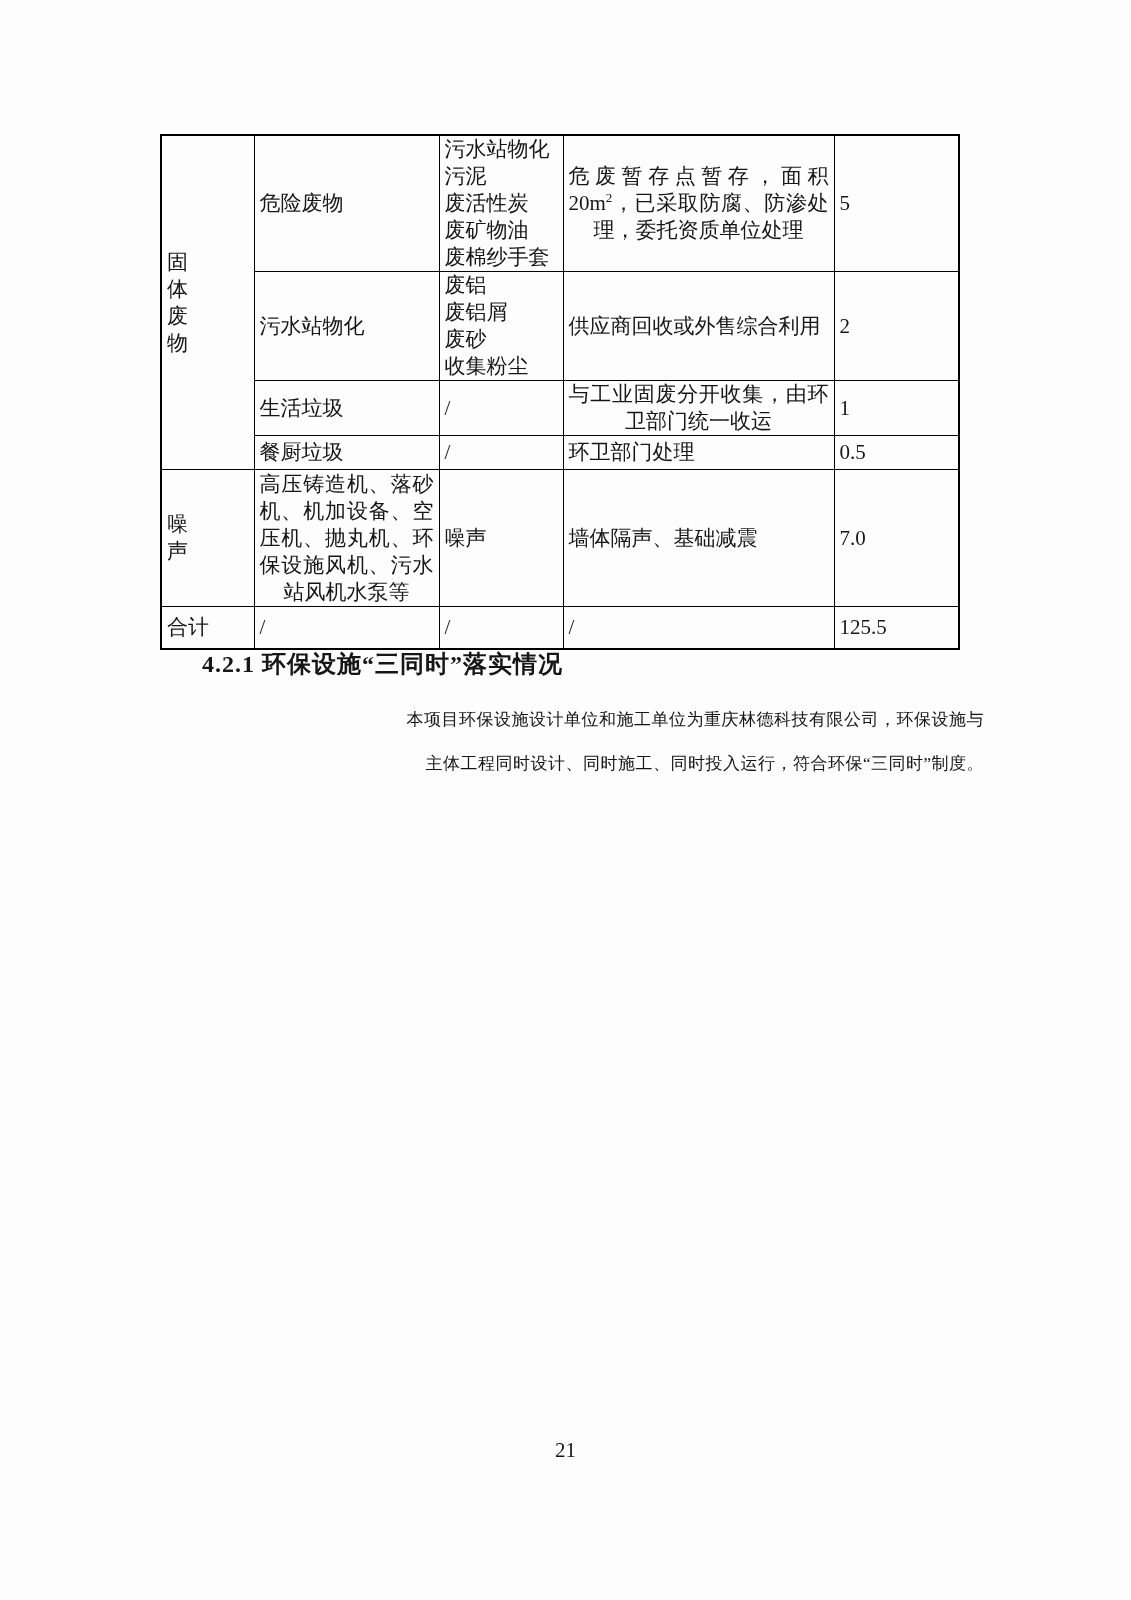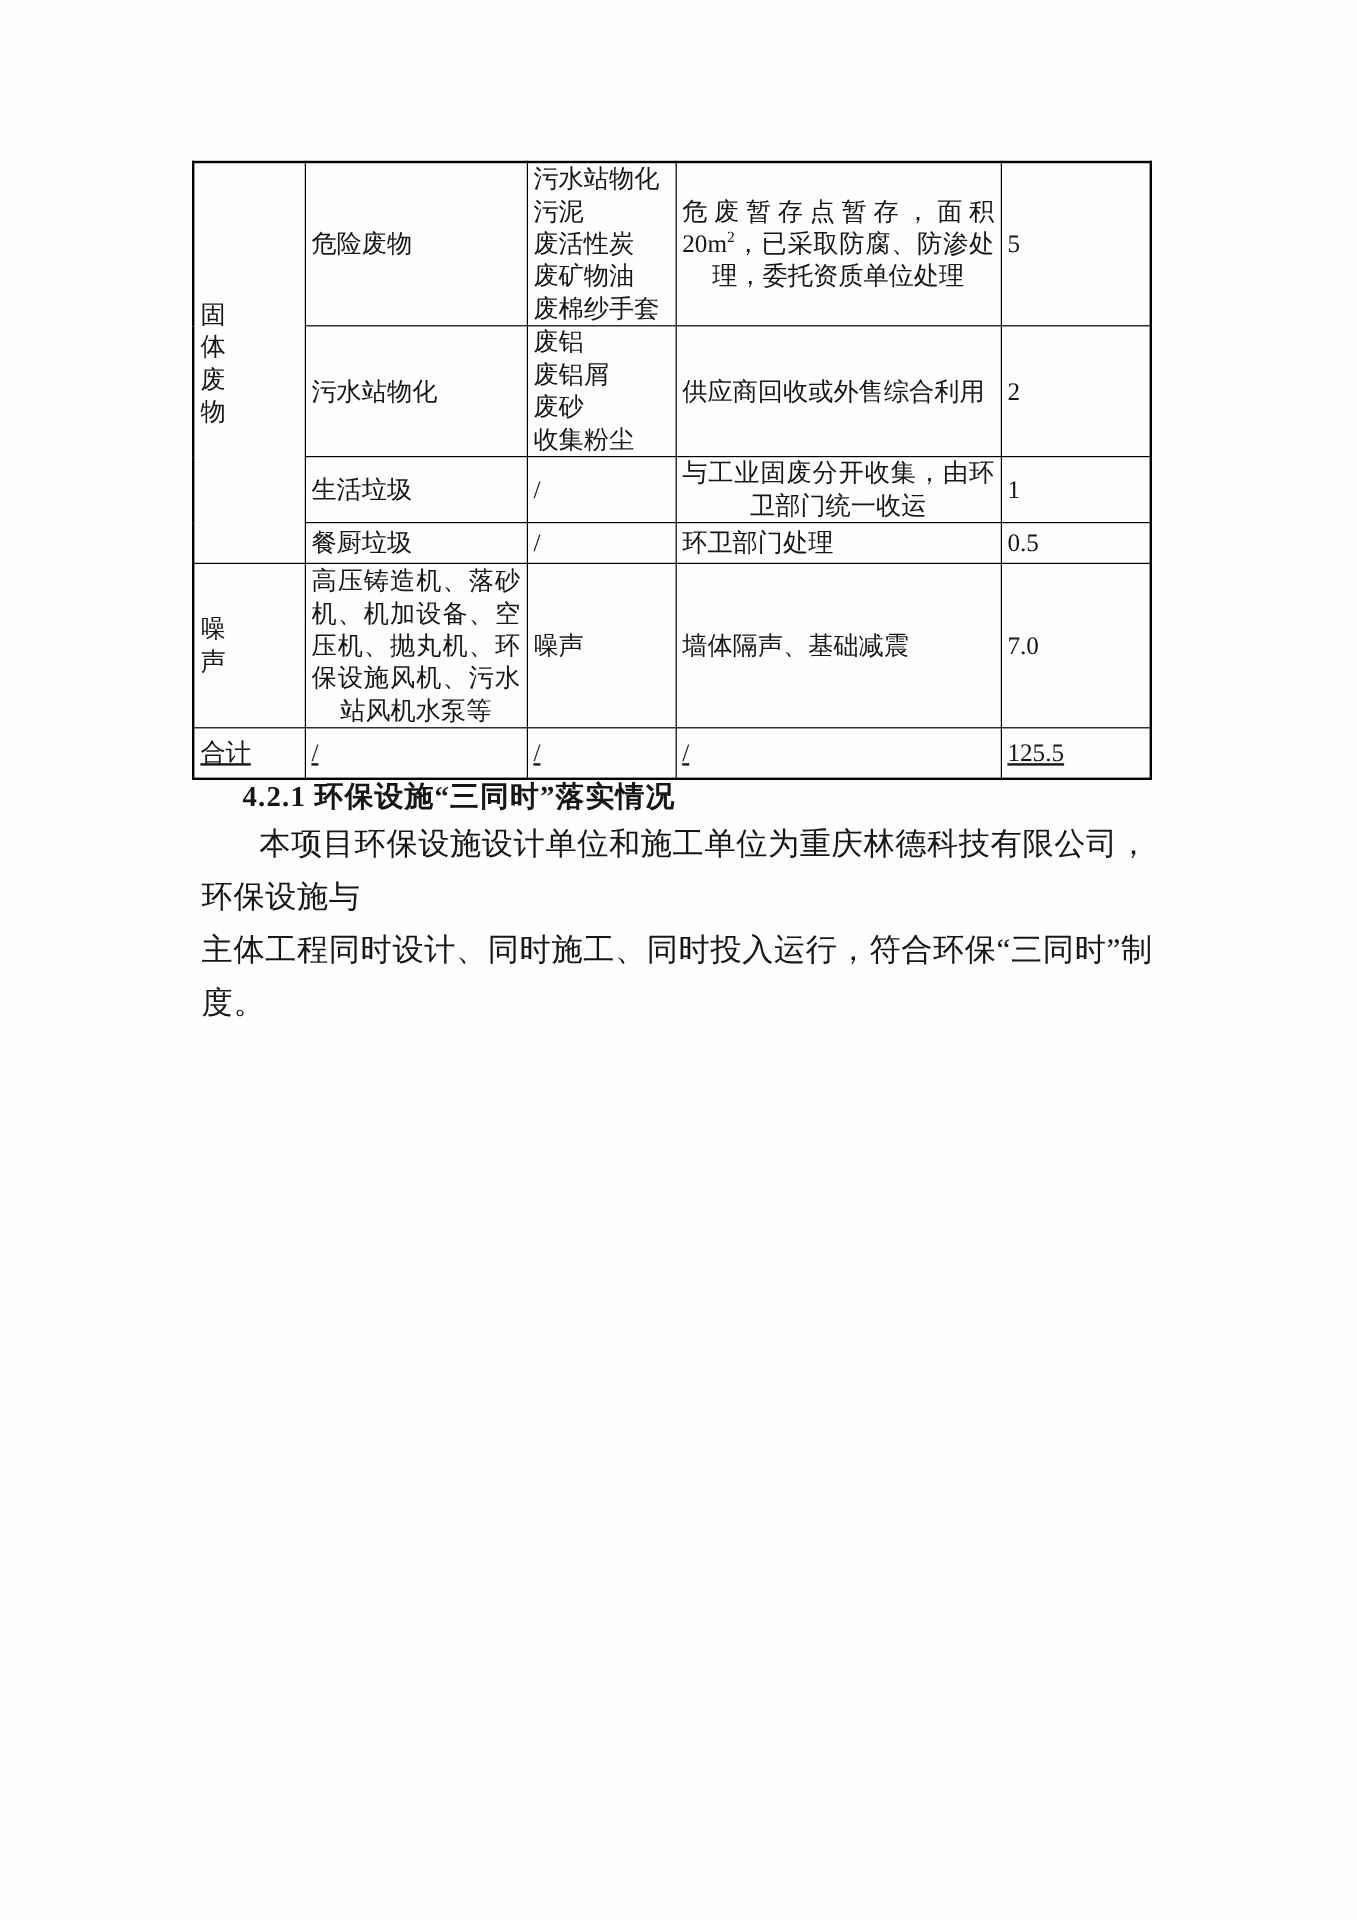--- a/index.html
+++ b/index.html
@@ -30,21 +30,21 @@
     font-size: 21px;
     line-height: 27px;
     padding: 0 5px;
     overflow: hidden;
   }
   tr.r1 { height: 136px; }
   tr.r2 { height: 109px; }
   tr.r3 { height: 53px; }
   tr.r4 { height: 34px; }
   tr.r5 { height: 137px; }
-  tr.r6 { height: 42px; text-decoration: underline; }
+  tr.r6 { height: 42px; }
 
   .v-label { white-space: pre-line; line-height: 33px; font-size: 22px; }
   .lines   { white-space: pre-line; }
   .jc      { text-align: justify; text-align-last: center; padding: 0 8px; font-family: Liberation Serif, serif; }
   .report-table sup { font-size: 13px; line-height: 0; vertical-align: super; }
 
   
   .section-heading {
     position: absolute;
     left: 202px;
@@ -53,26 +53,26 @@
     font-size: 24px;
     font-weight: 700;
     letter-spacing: 1px;
     white-space: nowrap;
   }
   .body-paragraph {
     position: absolute;
     left: 168px;
     top: 682px;
     width: 800px;
-    margin: 0;
-    font-size: 26px;
+    margin: 16px;
+    font-size: 17px;
     line-height: 44px;
     white-space: pre-line;
     text-indent: 48px;
-    text-align: left;
+    text-align: right;
     letter-spacing: 0.5px;
   }
   .page-number {
     position: absolute;
     top: 1438px;
     left: 0;
     width: 100%;
     text-align: center;
     font-size: 21px;
   }
@@ -142,14 +142,15 @@
         <td>125.5</td>
       </tr>
     </tbody>
   </table>
 
   <h3 class="section-heading">4.2.1 环保设施“三同时”落实情况</h3>
 
   <p class="body-paragraph">本项目环保设施设计单位和施工单位为重庆林德科技有限公司，环保设施与
 主体工程同时设计、同时施工、同时投入运行，符合环保“三同时”制度。</p>
 
+  <div class="page-number">21</div>
 
 </div>
 
 </body></html>

